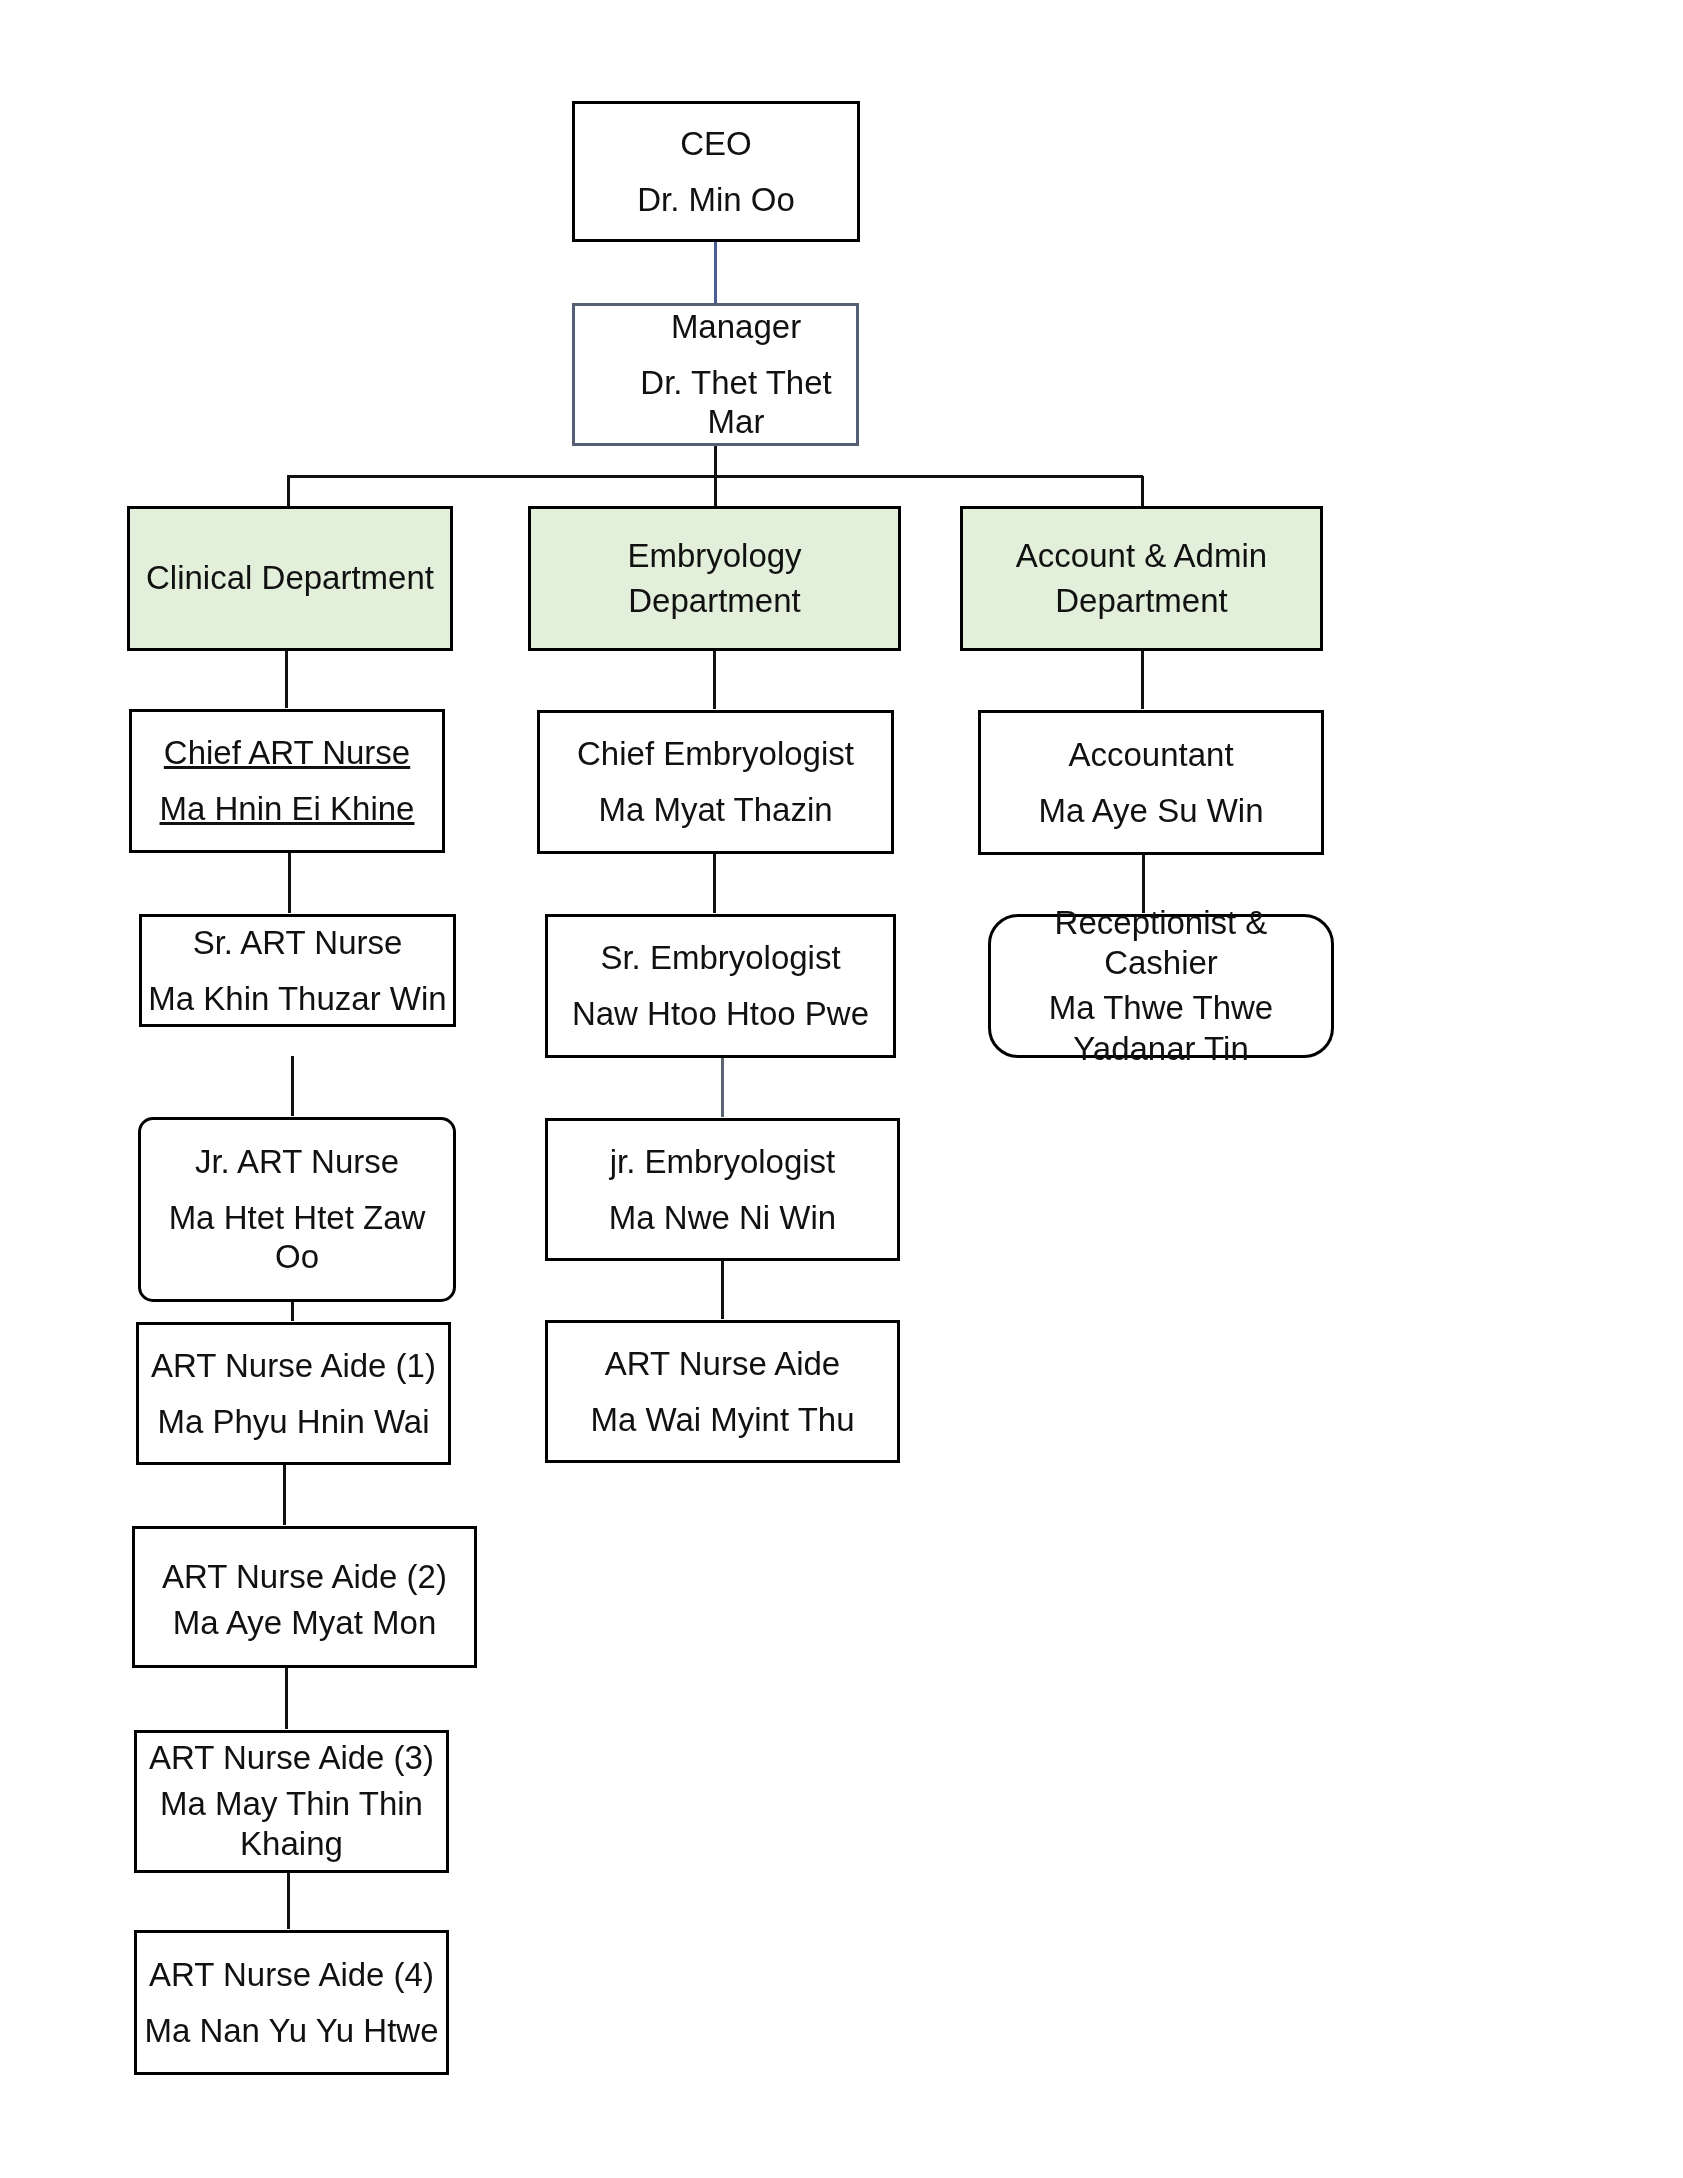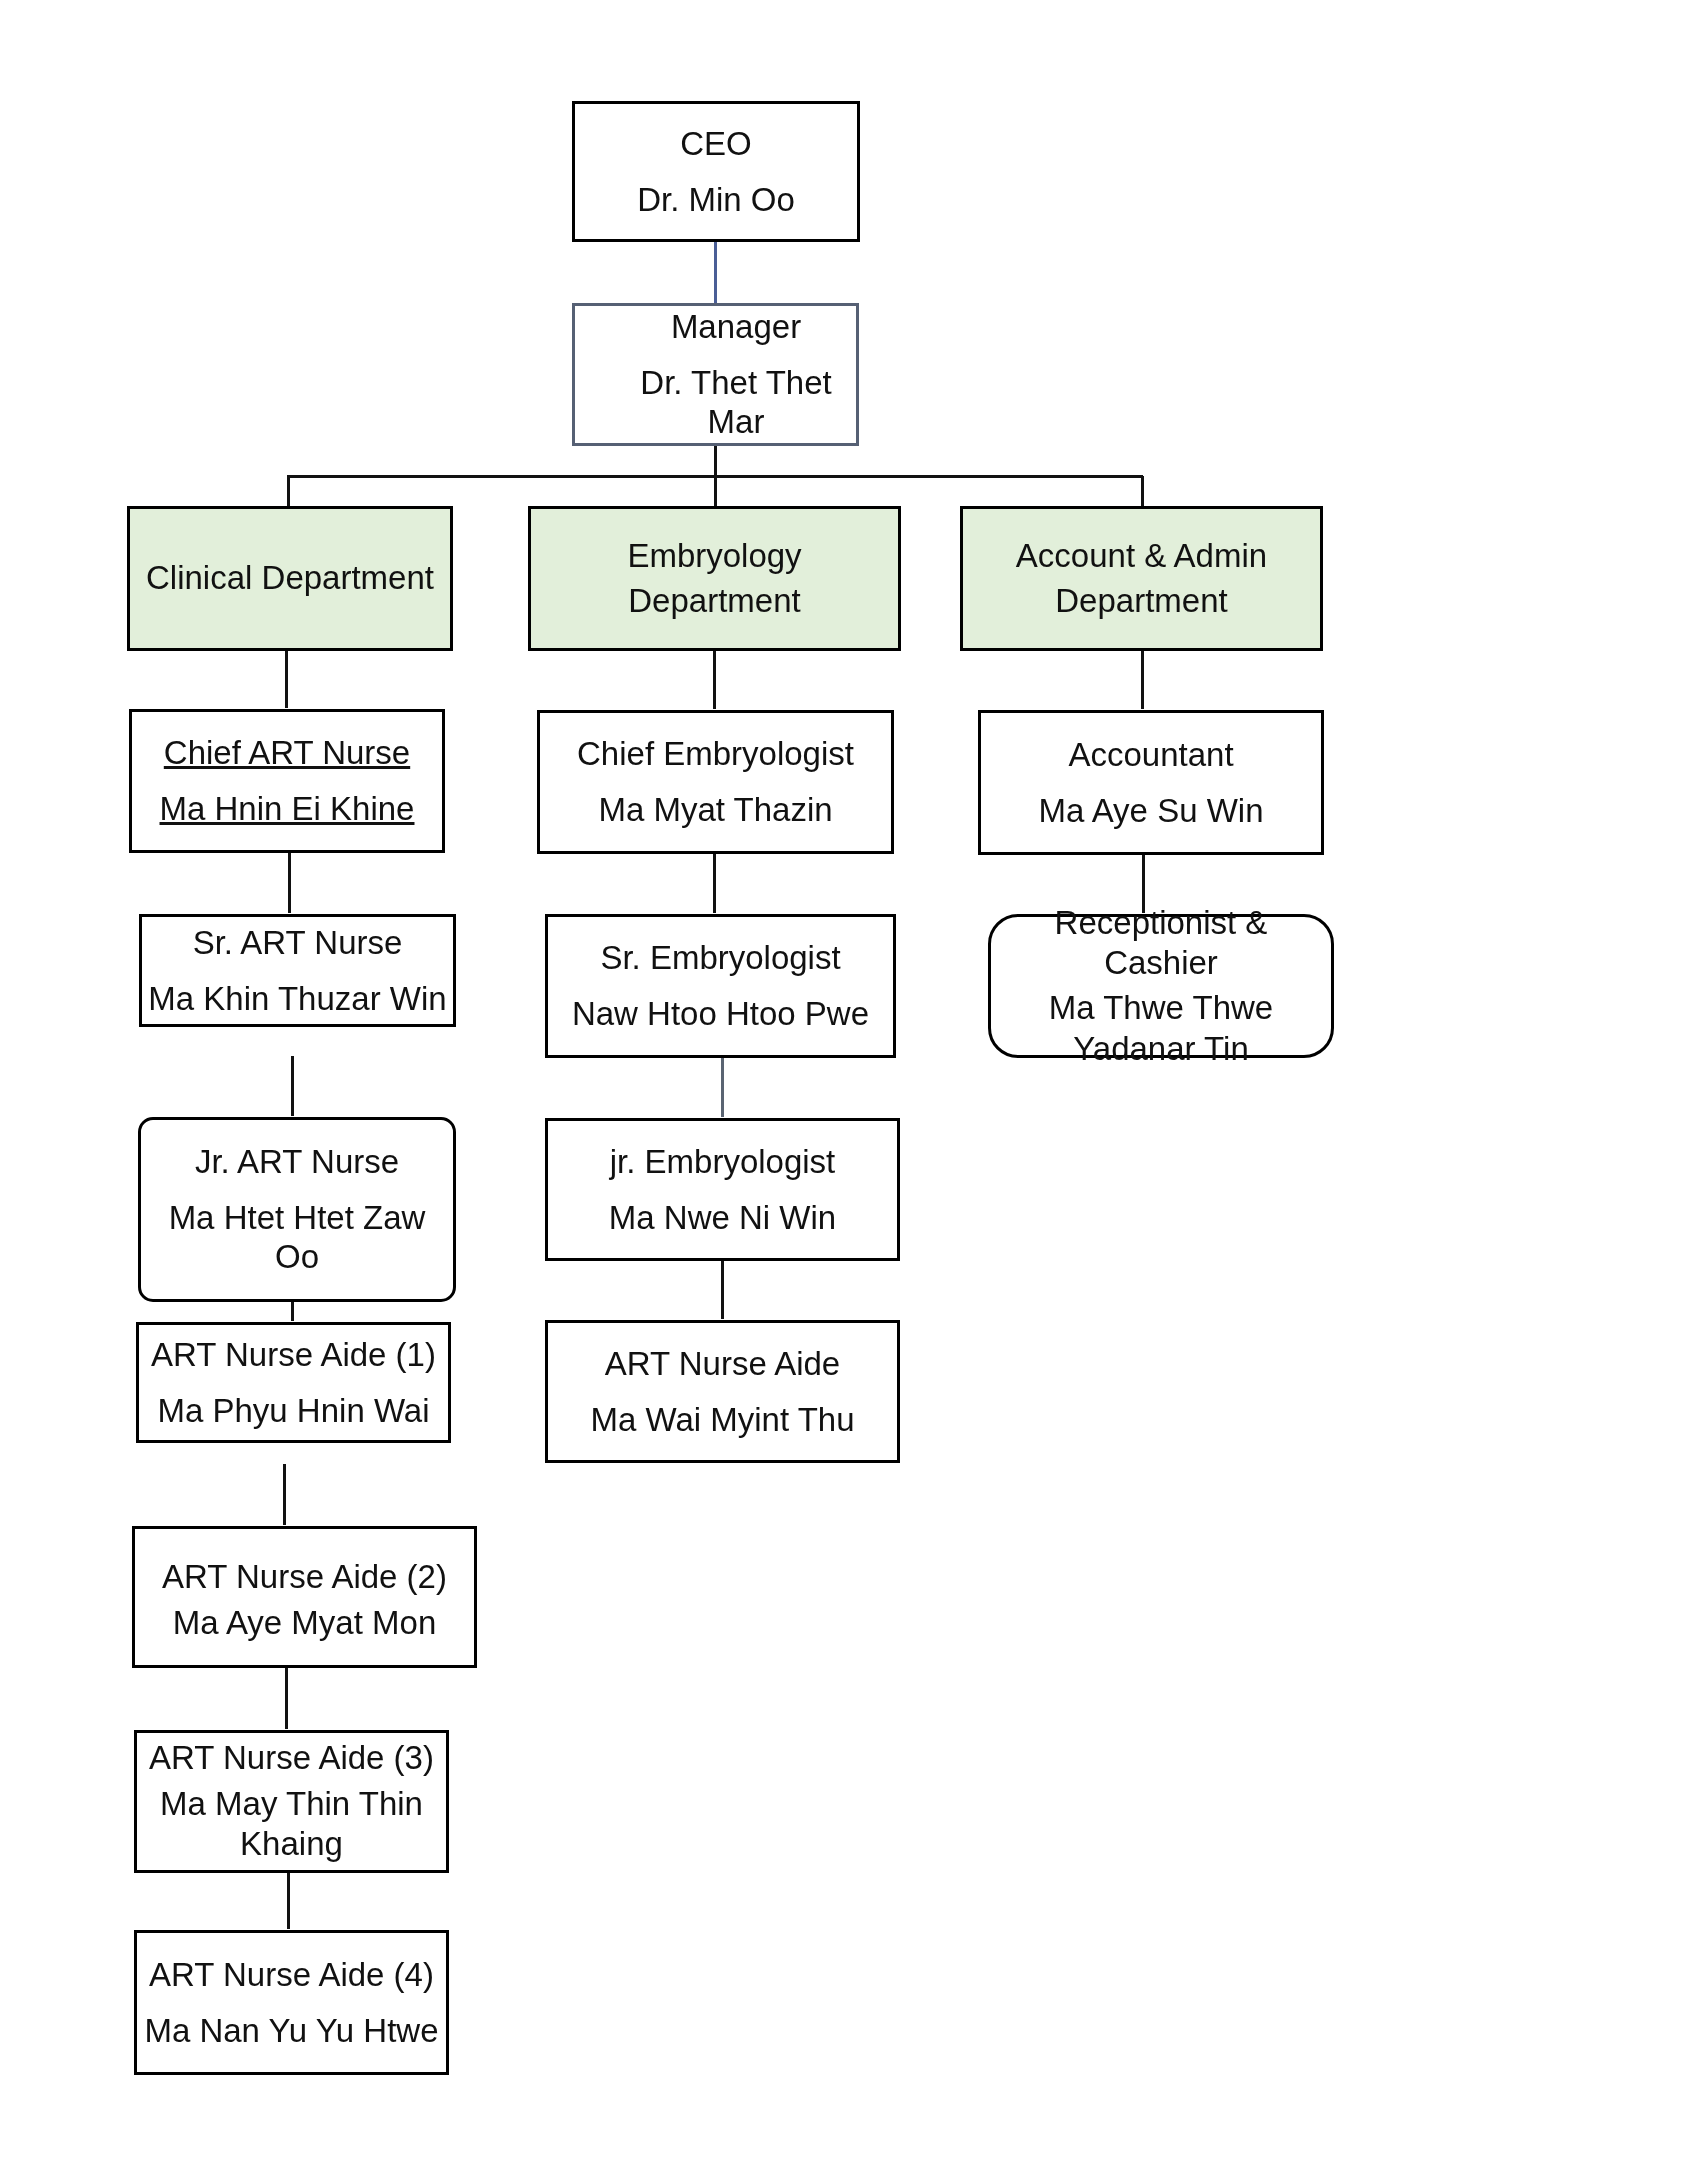--- a/index.html
+++ b/index.html
@@ -104,21 +104,21 @@
   <div class="node" style="left:139px;top:914px;width:317px;height:113px;">
     <span>Sr. ART Nurse</span>
     <span>Ma Khin Thuzar Win</span>
   </div>
 
   <div class="node" style="left:138px;top:1117px;width:318px;height:185px;border-radius:15px;">
     <span>Jr. ART Nurse</span>
     <span>Ma Htet Htet Zaw Oo</span>
   </div>
 
-  <div class="node" style="left:136px;top:1322px;width:315px;height:121px;justify-content:center;">
+  <div class="node" style="left:136px;top:1322px;width:315px;height:143px;justify-content:center;">
     <span>ART Nurse Aide (1)</span>
     <span>Ma Phyu Hnin Wai</span>
   </div>
 
   <div class="node tight" style="left:132px;top:1526px;width:345px;height:142px;justify-content:flex-start;padding-top:28px;">
     <span>ART Nurse Aide (2)</span>
     <span>Ma Aye Myat Mon</span>
   </div>
 
   <div class="node tight" style="left:134px;top:1730px;width:315px;height:143px;">

